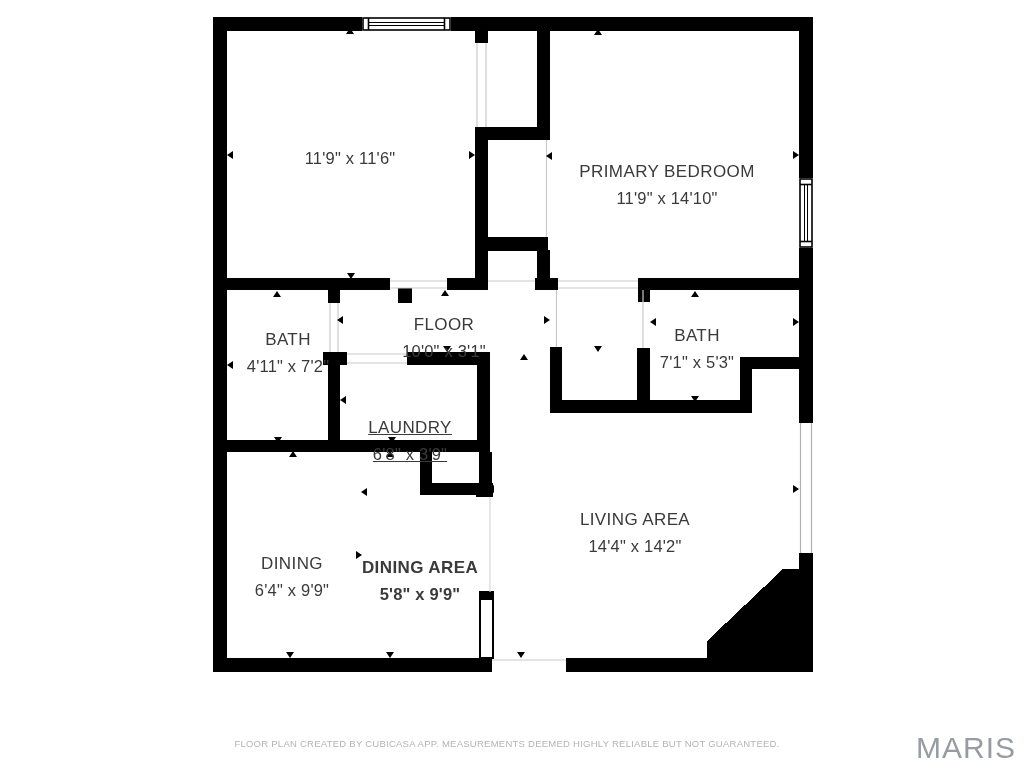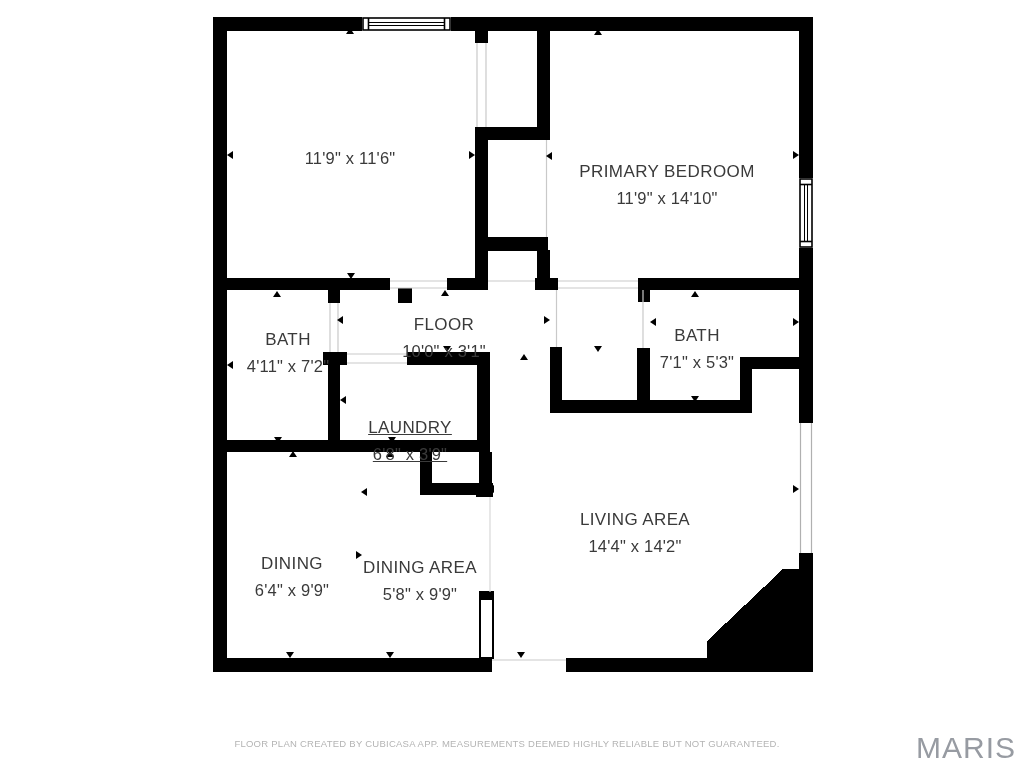--- a/index.html
+++ b/index.html
@@ -12,21 +12,21 @@
   #disclaimer{position:absolute;left:0;top:738px;width:1014px;text-align:center;font-size:9.5px;letter-spacing:0.25px;color:var(--disc-text,#b4b4b4);}
   #watermark{position:absolute;right:8px;top:731px;font-size:30px;font-weight:400;letter-spacing:1px;color:var(--wm-text,#979ba2);}
   
   .rl-bedroom{left:230px;top:145px;width:240px;}
   .rl-primary-bedroom{left:537px;top:159px;width:260px;}
   .rl-bath-left{left:188px;top:327px;width:200px;}
   .rl-hall{left:344px;top:312px;width:200px;}
   .rl-bath-right{left:597px;top:323px;width:200px;}
   .rl-laundry{left:310px;top:415px;width:200px;text-decoration:underline;}
   .rl-kitchen{left:192px;top:551px;width:200px;}
-  .rl-dining-area{left:320px;top:555px;width:200px;}
+  .rl-dining-area{left:320px;top:555px;width:200px;font-weight:bold;}
   .rl-living-room{left:535px;top:507px;width:200px;}
 </style>
 </head>
 <body>
 
 <div id="stage">
 
   <svg id="plan-svg" width="1024" height="768" viewBox="0 0 1024 768">
 
     <g fill="#000" shape-rendering="crispEdges">

